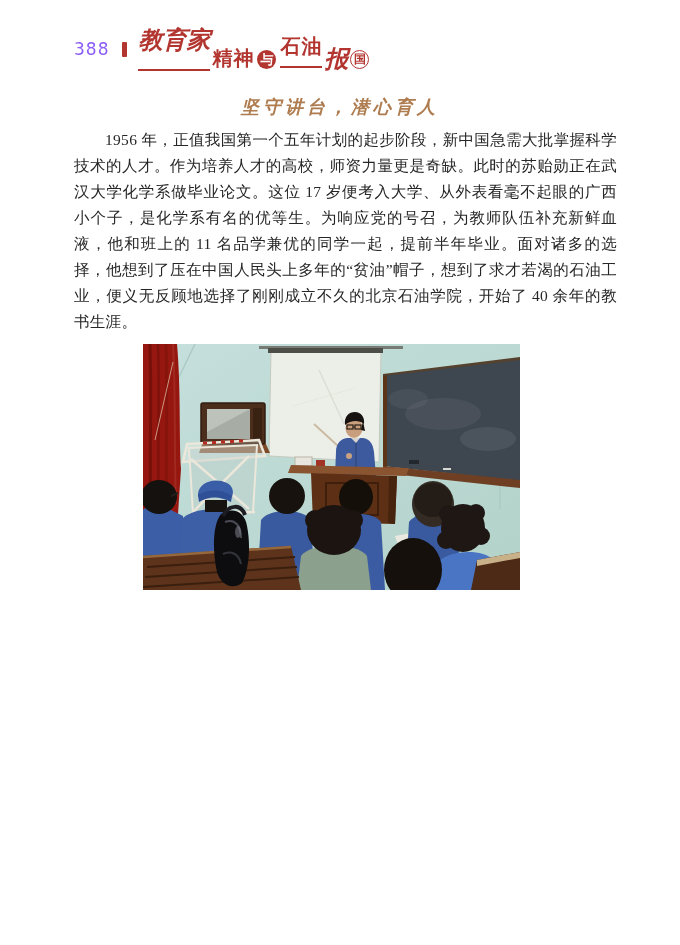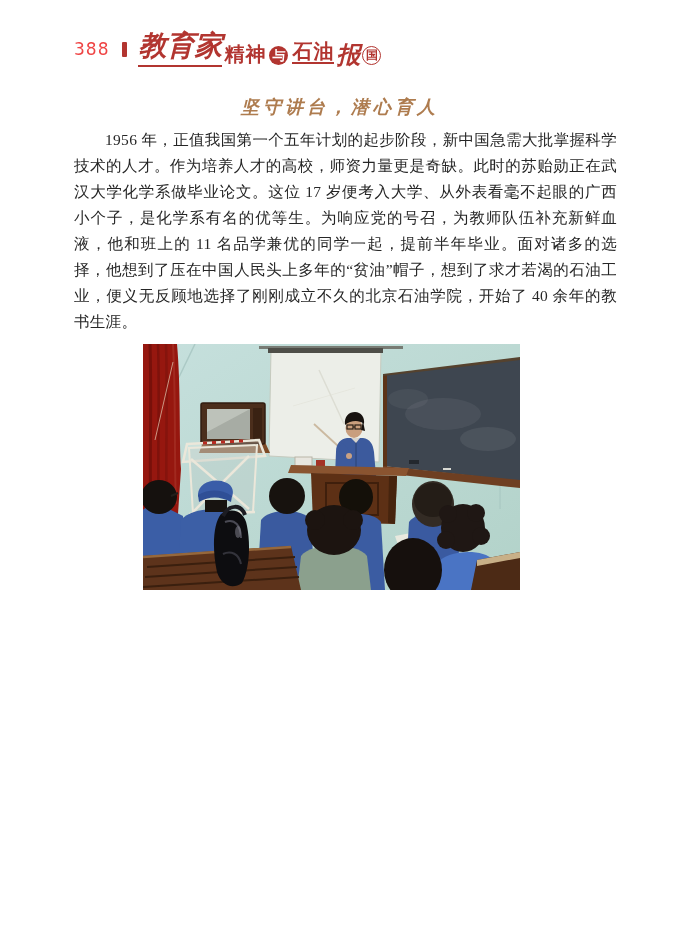--- a/index.html
+++ b/index.html
@@ -13,35 +13,35 @@
     position:relative;width:680px;height:945px;background:#ffffff;
     margin:0 auto;overflow:hidden;
   }
   
   .header{
     position:absolute;top:34px;left:74px;height:30px;
     display:flex;align-items:center;
   }
   .page-num{
     font-family:"DejaVu Sans","Liberation Sans",sans-serif;
-    font-size:17px;color:#ef4444;letter-spacing:1px;
+    font-size:17px;color:#8b5cf6;letter-spacing:1px;
   }
   .red-bar{
     width:5px;height:15px;background:var(--logo-red);
     margin:0 11px 0 13px;border-radius:1px;
   }
   .logo{display:flex;align-items:flex-end;color:var(--logo-red);line-height:1;}
   .logo .big{
-    font-size:28px;font-weight:bold;font-style:italic;
-    border-bottom:2px solid var(--logo-red);padding-bottom:5px;
+    font-size:24px;font-weight:bold;font-style:italic;
+    border-bottom:2px solid var(--logo-red);padding-bottom:17px;
   }
   .logo .small{
     font-size:20px;font-weight:bold;margin:0 1px 3px 2px;letter-spacing:1px;text-align:right;
   }
-  .logo .small.u{border-bottom:2px solid var(--logo-red);padding-bottom:1px;}
+  .logo .small.u{border-bottom:2px solid var(--logo-red);padding-bottom:10px;}
   .logo .circle-solid{
     width:19px;height:19px;border-radius:50%;background:var(--logo-red);
     color:#fff;font-size:13px;font-weight:bold;
     display:flex;align-items:center;justify-content:center;
     margin:0 2px 2px 2px;
   }
   .logo .big2{font-size:24px;font-weight:bold;font-style:italic;margin-left:1px;}
   .logo .circle-outline{
     width:17px;height:17px;border-radius:50%;border:1.5px solid var(--logo-red);
     font-size:12px;font-weight:bold;

